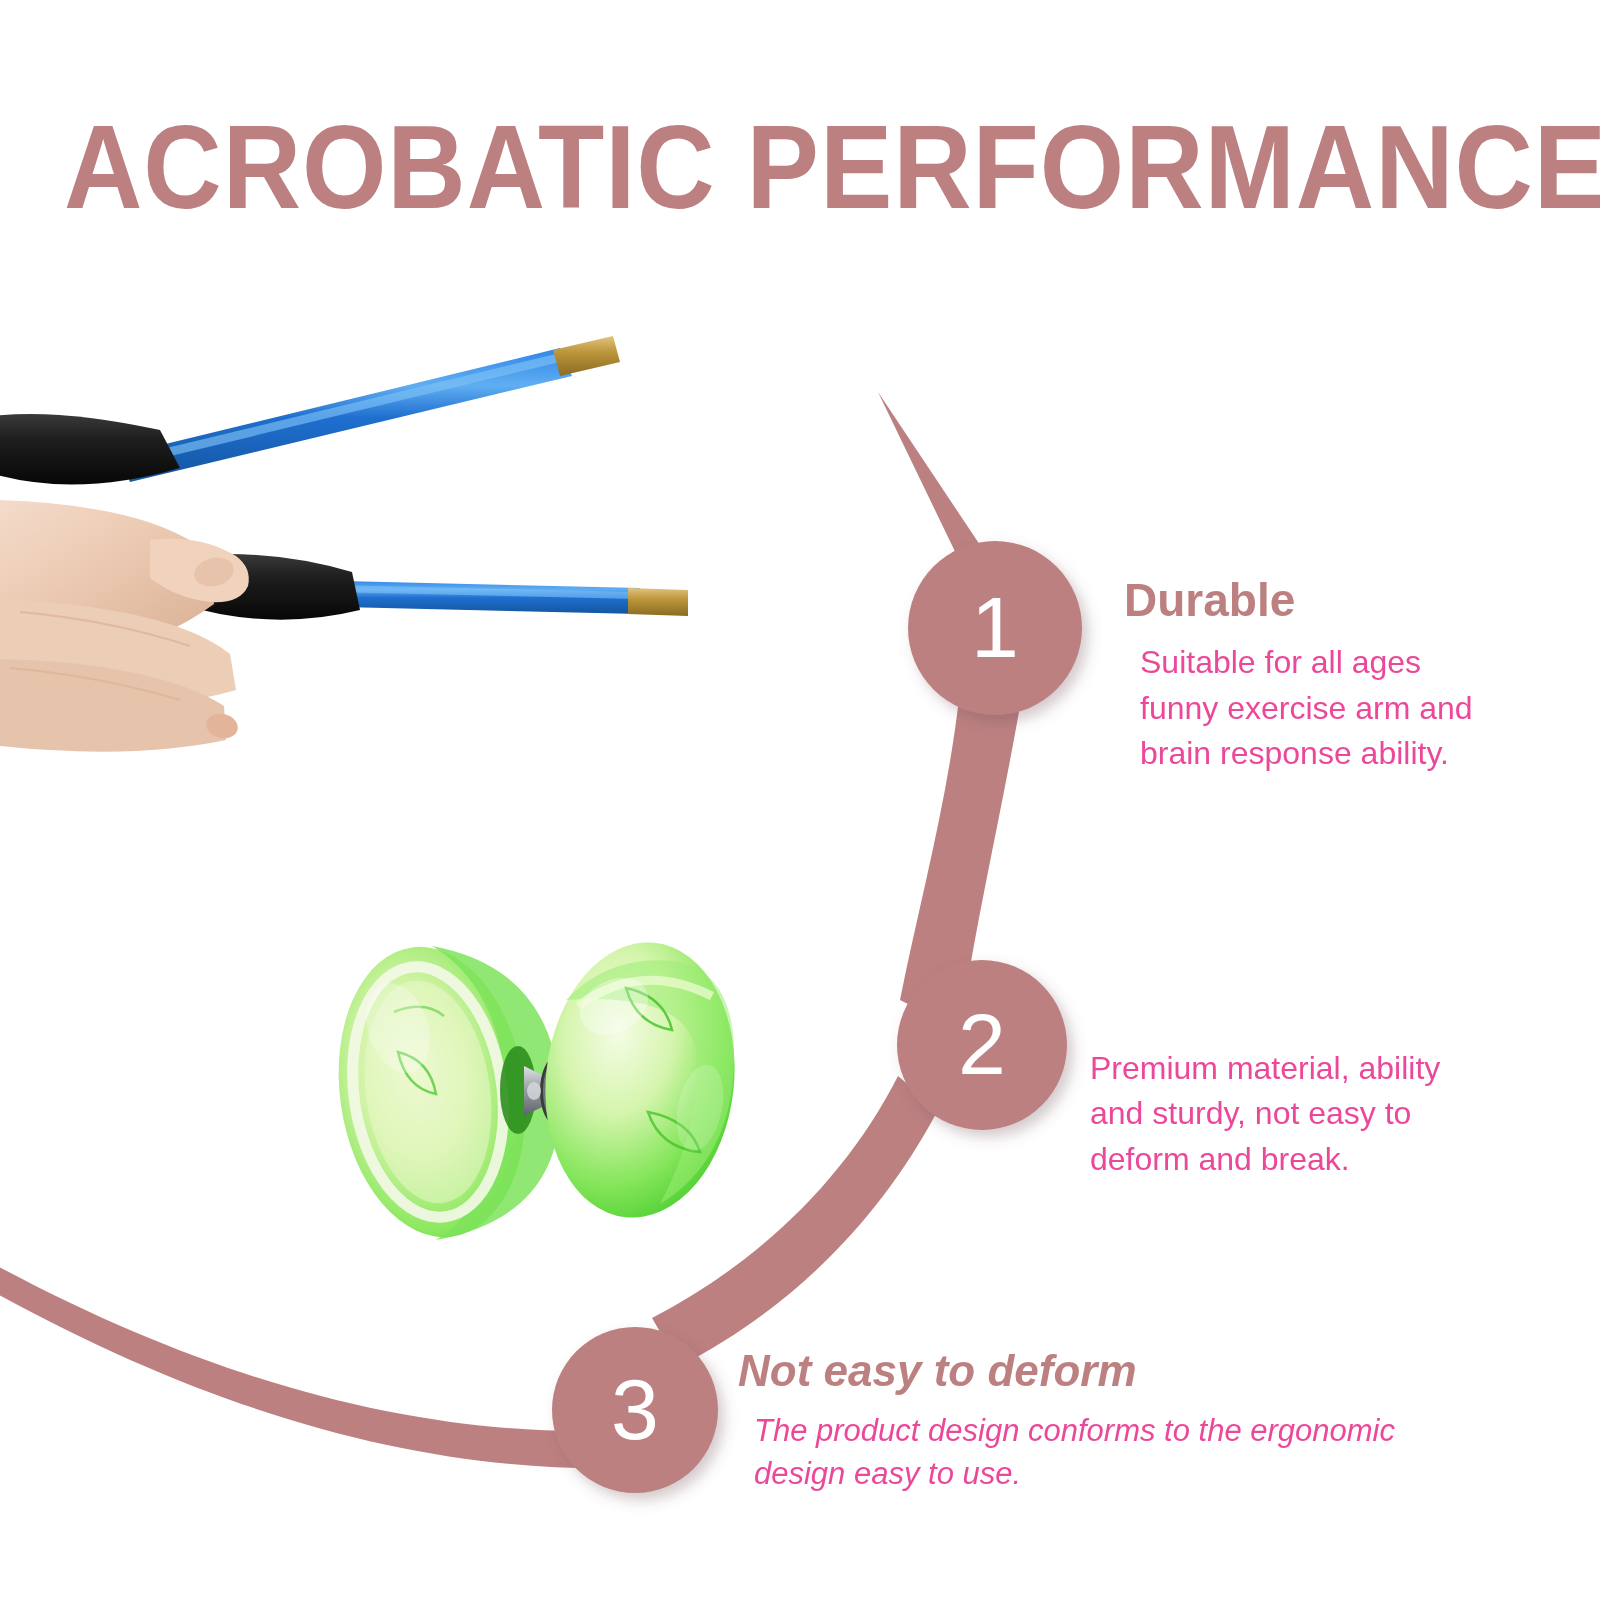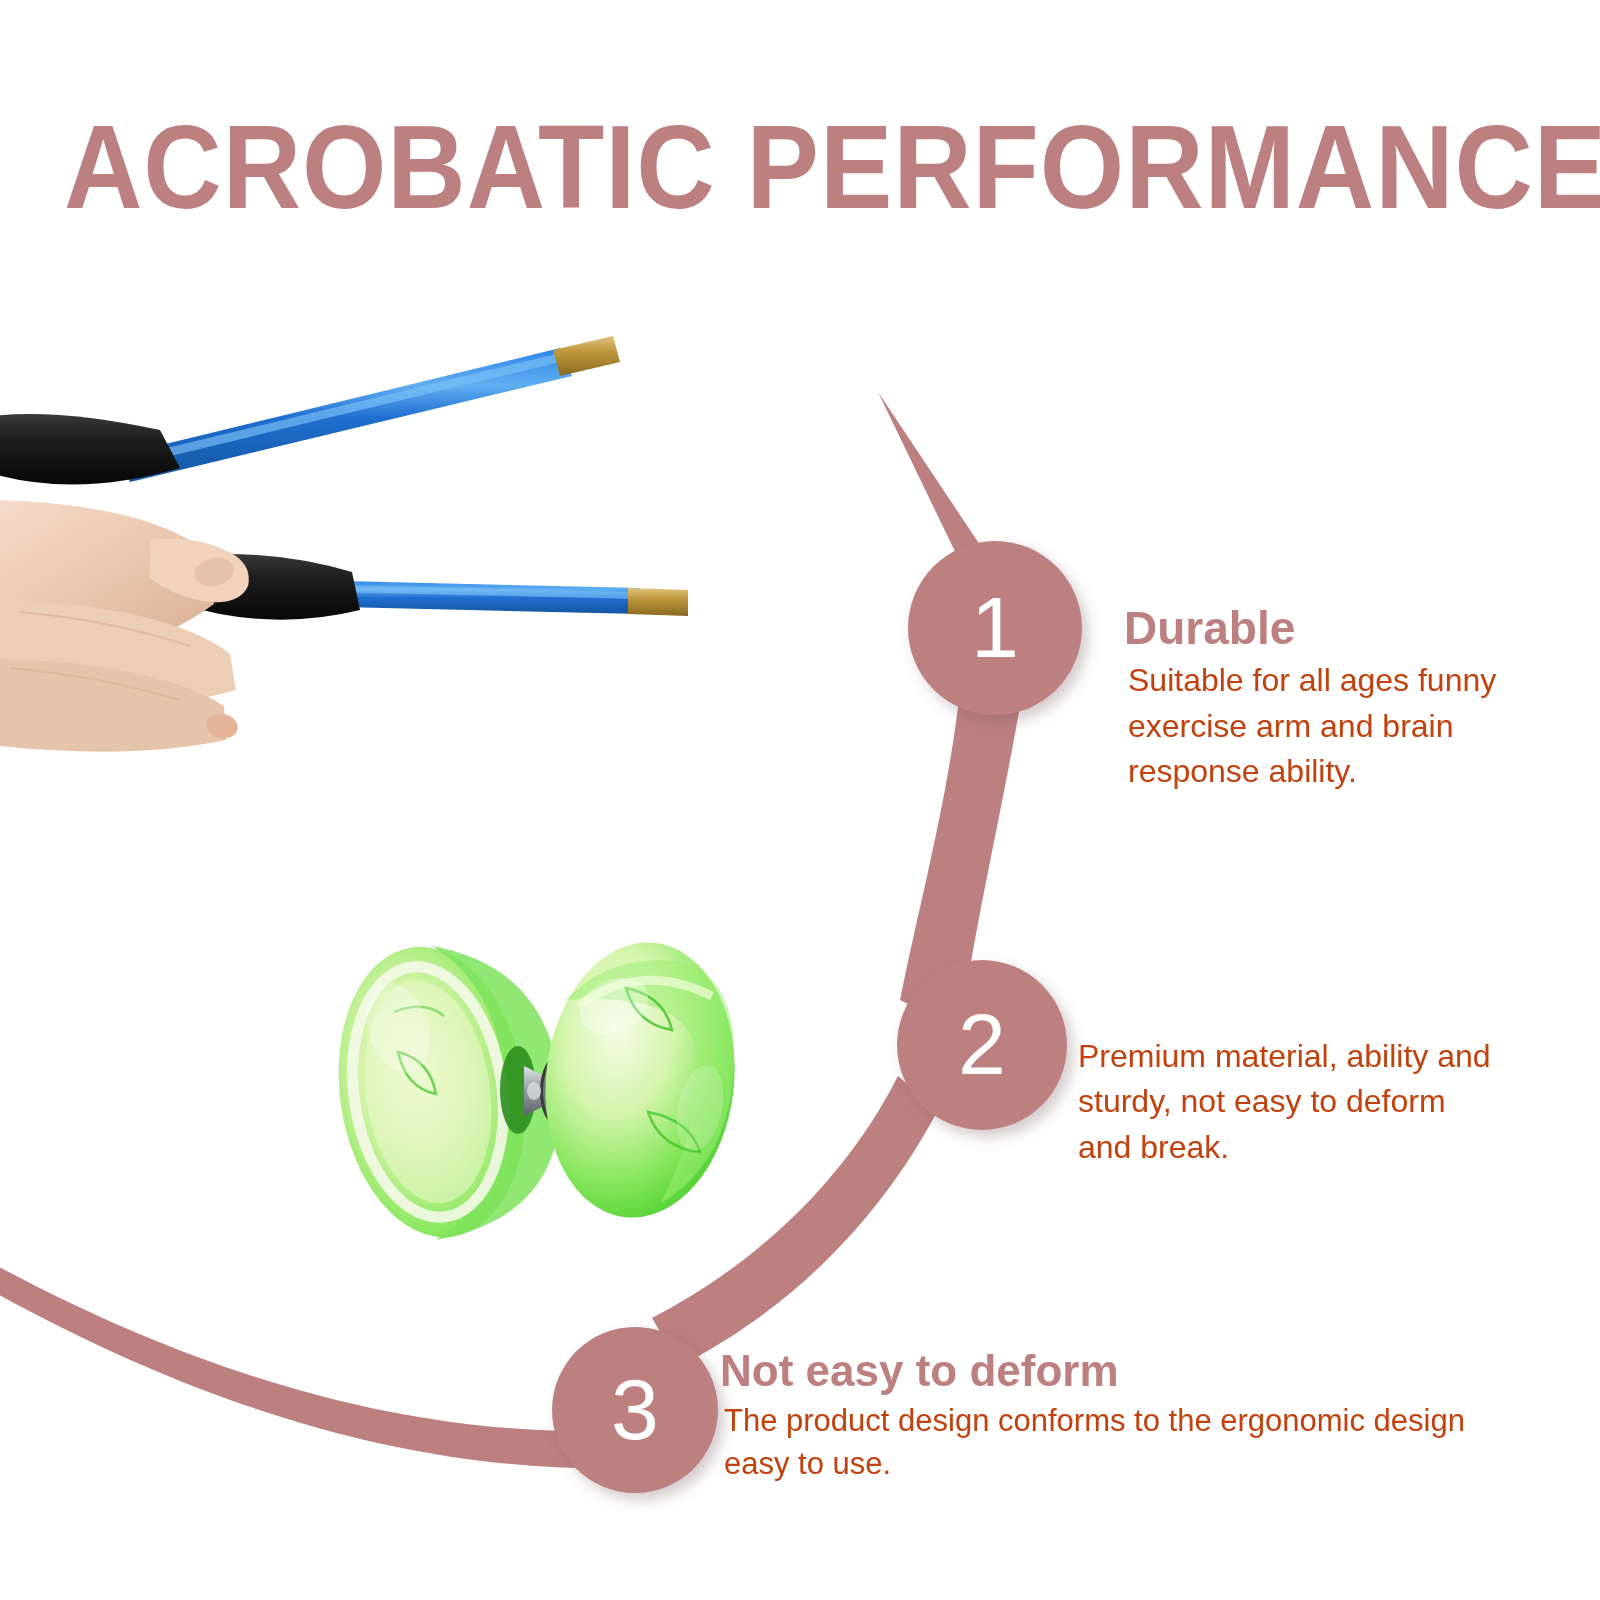--- a/index.html
+++ b/index.html
@@ -62,31 +62,31 @@
   .step-head {
     color: #bc8081;
     font-family: "Liberation Sans", sans-serif;
     font-weight: 700;
     font-size: 46px;
     line-height: 1.05;
     margin: 0 0 6px 0;
     white-space: nowrap;
   }
   .step-body {
-    color: #c2410c;
+    color: #ec4899;
     font-family: "Liberation Sans", sans-serif;
     font-weight: 400;
     font-size: 32px;
     line-height: 1.42;
-    margin: 4px;
-  }
-
-  #step1-text { left: 1124px; top: 604px; width: 400px; }
+    margin: 16px;
+  }
+
+  #step1-text { left: 1124px; top: 576px; width: 400px; }
   #step2-text { left: 1074px; top: 1030px; width: 430px; }
-  #step3-text { left: 720px; top: 1348px; width: 760px; }
+  #step3-text { left: 738px; top: 1348px; width: 760px; font-style: italic; }
   #step3-text .step-head { font-size: 44px; }
   #step3-text .step-body { font-size: 31px; line-height: 1.38; }
 </style>
 </head>
 <body>
 
 <div id="page">
 
   <div id="title">ACROBATIC PERFORMANCE</div>
 

